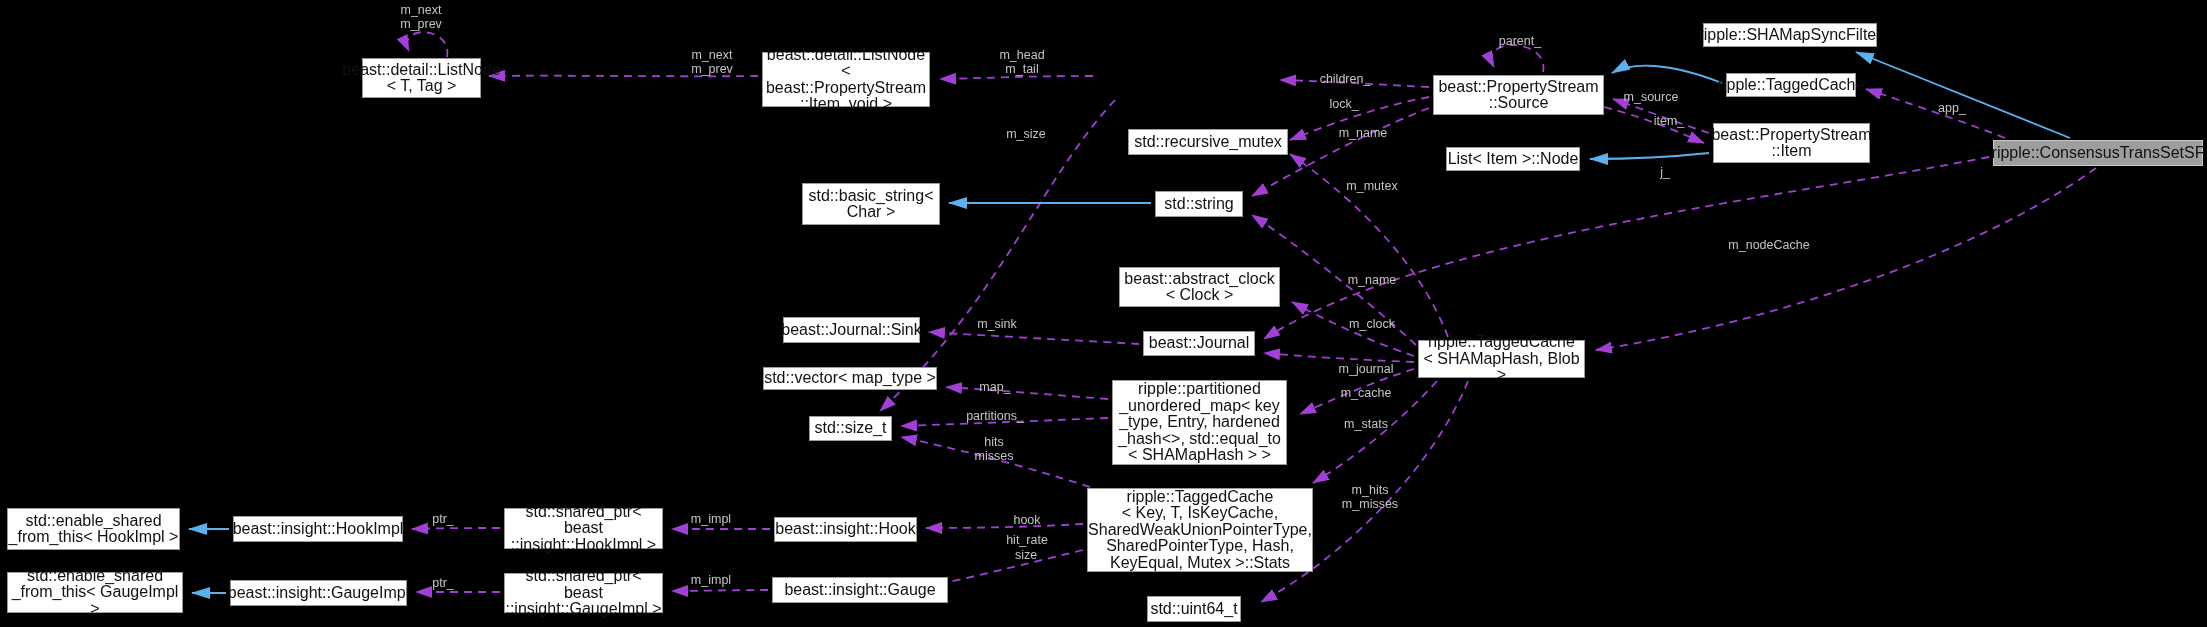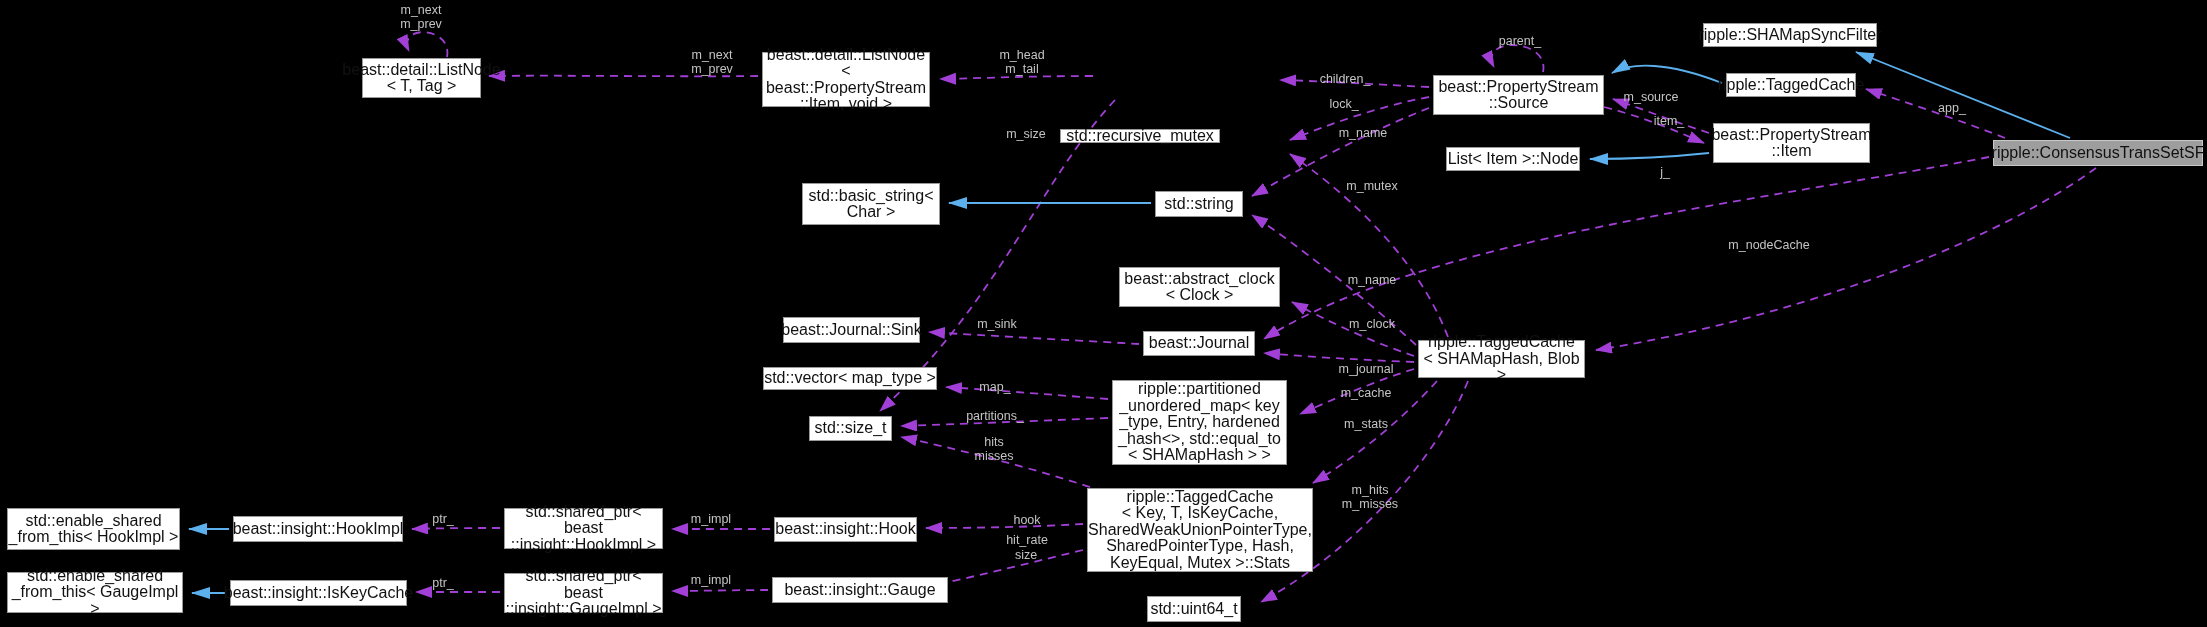--- a/index.html
+++ b/index.html
@@ -75,21 +75,21 @@
     <path class="bl" d="M 1722 83 C 1668 62 1632 62 1612 73" marker-end="url(#ab)"></path>
     <path class="bl" d="M 1709 153 C 1662 158 1628 159 1590 159" marker-end="url(#ab)"></path>
     <path class="bl" d="M 2070 138 L 1856 52" marker-end="url(#ab)"></path>
   </svg>
 
   <div class="node" style="left:362px;top:58px;width:119px;height:40px">beast::detail::ListNode
 &lt; T, Tag &gt;</div>
   <div class="node" style="left:762px;top:52px;width:168px;height:55px">beast::detail::ListNode
 &lt; beast::PropertyStream
 ::Item, void &gt;</div>
-  <div class="node" style="left:1060px;top:129px;width:160px;height:14px">std::recursive_mutex</div>
+  <div class="node" style="left:1128px;top:129px;width:160px;height:26px">std::recursive_mutex</div>
   <div class="node" style="left:1155px;top:191px;width:88px;height:26px">std::string</div>
   <div class="node" style="left:802px;top:183px;width:138px;height:42px">std::basic_string&lt;
 Char &gt;</div>
   <div class="node" style="left:1119px;top:267px;width:161px;height:40px">beast::abstract_clock
 &lt; Clock &gt;</div>
   <div class="node" style="left:1143px;top:331px;width:112px;height:25px">beast::Journal</div>
   <div class="node" style="left:783px;top:317px;width:137px;height:26px">beast::Journal::Sink</div>
   <div class="node" style="left:763px;top:367px;width:174px;height:23px">std::vector&lt; map_type &gt;</div>
   <div class="node" style="left:809px;top:416px;width:83px;height:25px">std::size_t</div>
   <div class="node" style="left:1112px;top:380px;width:175px;height:85px">ripple::partitioned
@@ -114,21 +114,21 @@
 ::Item</div>
   <div class="node hl" style="left:1993px;top:140px;width:210px;height:26px">ripple::ConsensusTransSetSF</div>
   <div class="node" style="left:7px;top:508px;width:173px;height:42px">std::enable_shared
 _from_this&lt; HookImpl &gt;</div>
   <div class="node" style="left:233px;top:516px;width:170px;height:26px">beast::insight::HookImpl</div>
   <div class="node" style="left:504px;top:508px;width:159px;height:41px">std::shared_ptr&lt; beast
 ::insight::HookImpl &gt;</div>
   <div class="node" style="left:774px;top:517px;width:143px;height:25px">beast::insight::Hook</div>
   <div class="node" style="left:7px;top:572px;width:176px;height:41px">std::enable_shared
 _from_this&lt; GaugeImpl &gt;</div>
-  <div class="node" style="left:230px;top:580px;width:177px;height:26px">beast::insight::IsKeyCache</div>
+  <div class="node" style="left:230px;top:580px;width:177px;height:26px">beast::insight::GaugeImpl</div>
   <div class="node" style="left:504px;top:573px;width:159px;height:40px">std::shared_ptr&lt; beast
 ::insight::GaugeImpl &gt;</div>
   <div class="node" style="left:772px;top:577px;width:176px;height:26px">beast::insight::Gauge</div>
 
   <span class="elabel" style="left:421px;top:4px">m_next
 m_prev</span>
   <span class="elabel" style="left:712px;top:49px">m_next
 m_prev</span>
   <span class="elabel" style="left:1022px;top:49px">m_head
 m_tail</span>

